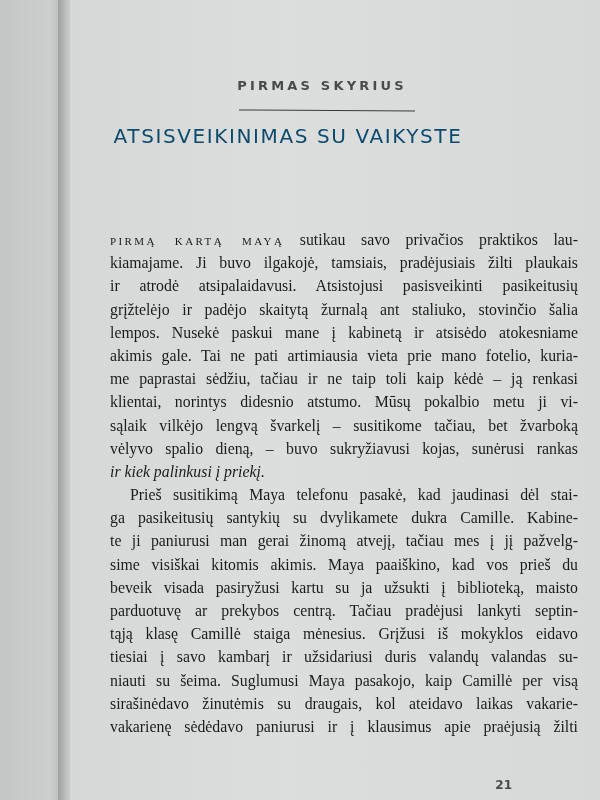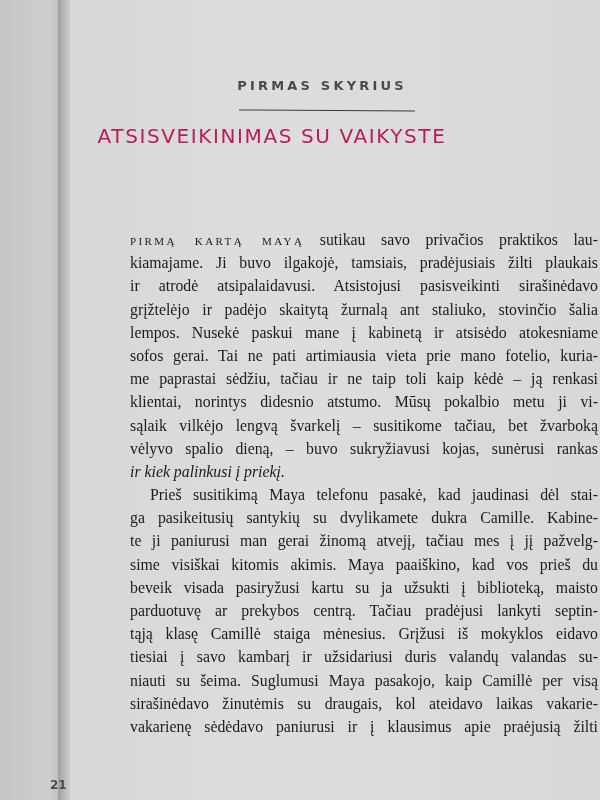--- a/index.html
+++ b/index.html
@@ -26,62 +26,61 @@
       text-align: center;
       font-family: "DejaVu Sans", sans-serif; font-weight: bold;
       font-size: 13px; letter-spacing: 3.2px; color: #4a4a4a;
       padding-left: 44px; box-sizing: border-box;
     }
     .chapter-rule {
       position: absolute; left: 239px; top: 110px; width: 176px; height: 1px;
       background: #3a3a3a; transform: rotate(0.4deg);
     }
     .chapter-title {
-      position: absolute; left: 0; width: 508px; top: 124px;
+      position: absolute; left: 16px; width: 508px; top: 124px;
       text-align: center;
       font-family: "DejaVu Sans", sans-serif; font-weight: normal;
-      font-size: 20px; letter-spacing: 1.6px; color: #be185d;
+      font-size: 20px; letter-spacing: 1.6px; color: #0c4a6e;
       padding-left: 36px; box-sizing: border-box;
     }
     .body-text {
       position: absolute; left: 110px; top: 228px; width: 468px;
       font-size: 15.8px; line-height: 23.2px; color: #1b1b1b;
       text-align: justify;
-      margin-left: 20px;
     }
     .line { display: block; white-space: nowrap; text-align-last: justify; height: 23.2px; }
     .line.last { text-align-last: left; font-style: italic; }
     .line.indent { padding-left: 20px; }
     .smallcaps { font-variant: small-caps; letter-spacing: 2.4px; text-transform: lowercase; }
     .page-number {
       position: absolute; left: 0; width: 512px; top: 778px;
-      text-align: left;
+      text-align: right;
       font-family: "DejaVu Sans", sans-serif; font-weight: bold;
       font-size: 12px; color: #4a4a4a;
       padding-left: 50px; box-sizing: border-box;
     }
   </style>
 </head>
 <body>
 
 <div class="prev-page"></div>
 <div class="gutter"></div>
 <div class="page"></div>
 
 <div class="chapter-label">PIRMAS SKYRIUS</div>
 <div class="chapter-rule"></div>
 <div class="chapter-title">ATSISVEIKINIMAS SU VAIKYSTE</div>
 
 <div class="body-text">
   <span class="line"><span class="smallcaps">PIRMĄ KARTĄ MAYĄ</span><span> sutikau savo privačios praktikos lau-</span></span>
   <span class="line">kiamajame. Ji buvo ilgakojė, tamsiais, pradėjusiais žilti plaukais</span>
-  <span class="line">ir atrodė atsipalaidavusi. Atsistojusi pasisveikinti sirašinėdavo</span>
+  <span class="line">ir atrodė atsipalaidavusi. Atsistojusi pasisveikinti pasikeitusių</span>
   <span class="line">grįžtelėjo ir padėjo skaitytą žurnalą ant staliuko, stovinčio šalia</span>
   <span class="line">lempos. Nusekė paskui mane į kabinetą ir atsisėdo atokesniame</span>
-  <span class="line">sofos gerai. Tai ne pati artimiausia vieta prie mano fotelio, kuria-</span>
+  <span class="line">akimis gale. Tai ne pati artimiausia vieta prie mano fotelio, kuria-</span>
   <span class="line">me paprastai sėdžiu, tačiau ir ne taip toli kaip kėdė – ją renkasi</span>
   <span class="line">klientai, norintys didesnio atstumo. Mūsų pokalbio metu ji vi-</span>
   <span class="line">sąlaik vilkėjo lengvą švarkelį – susitikome tačiau, bet žvarboką</span>
   <span class="line">vėlyvo spalio dieną, – buvo sukryžiavusi kojas, sunėrusi rankas</span>
   <span class="line last">ir kiek palinkusi į priekį.</span>
   <span class="line indent">Prieš susitikimą Maya telefonu pasakė, kad jaudinasi dėl stai-</span>
   <span class="line">ga pasikeitusių santykių su dvylikamete dukra Camille. Kabine-</span>
   <span class="line">te ji paniurusi man gerai žinomą atvejį, tačiau mes į jį pažvelg-</span>
   <span class="line">sime visiškai kitomis akimis. Maya paaiškino, kad vos prieš du</span>
   <span class="line">beveik visada pasiryžusi kartu su ja užsukti į biblioteką, maisto</span>

